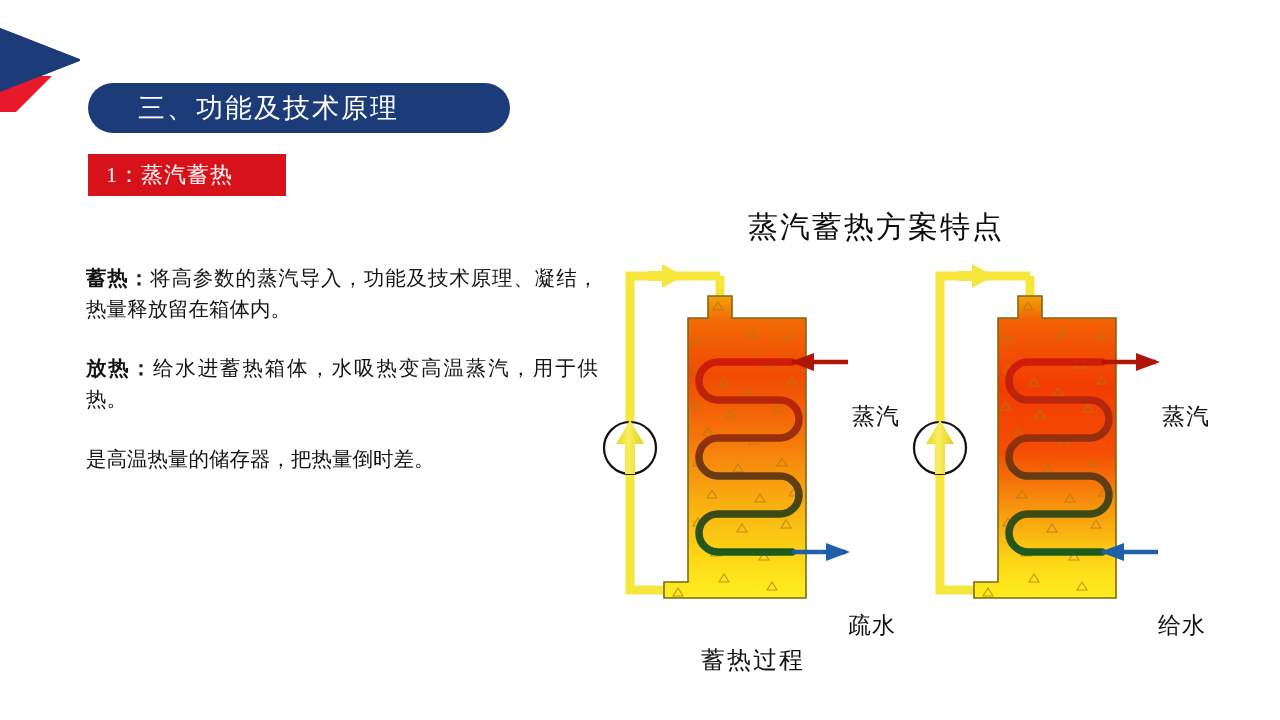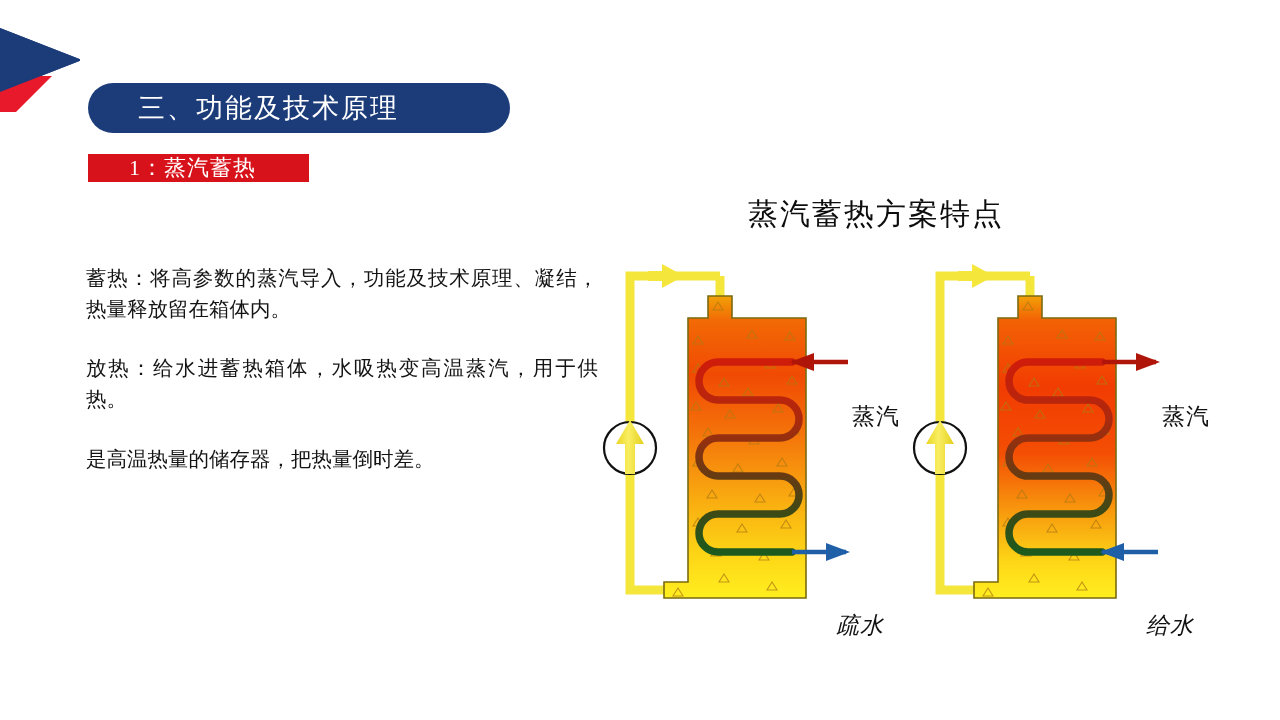--- a/index.html
+++ b/index.html
@@ -20,52 +20,52 @@
     position:absolute;left:88px;top:83px;width:422px;height:50px;
     background:#1c3c79;display:flex;align-items:center;border-radius:25px;
   }
   .banner-label{
     color:#ffffff;font-size:27px;letter-spacing:2px;
     padding-left:50px;line-height:1;white-space:nowrap;
   }
 
   
   .badge{
-    position:absolute;left:88px;top:154px;width:198px;height:28px;
-    background:#d8121a;display:flex;align-items:center;padding-left:23px;
+    position:absolute;left:88px;top:154px;width:198px;height:42px;
+    background:#d8121a;display:flex;align-items:center;
   }
   .badge-label{
     color:#ffffff;font-size:22px;letter-spacing:1px;
     padding-left:18px;white-space:nowrap;line-height:1;
   }
 
   
   .body-copy{position:absolute;left:86px;top:263px;width:512px;}
   .para{font-size:20.5px;color:#141414;line-height:1.52;margin:0 0 28px 0;text-align:justify;}
   .para:last-child{margin-bottom:0;}
-  .para .lead{font-weight:normal;margin-top:9px;}
+  .para .lead{font-weight:bold;margin-top:9px;}
   .para.plain{margin-top:18px;}
 
   
   .diagram{position:absolute;left:596px;top:190px;width:684px;height:480px;}
   .diagram-title{
-    position:absolute;left:0;top:4px;width:560px;text-align:center;
+    position:absolute;left:0;top:17px;width:560px;text-align:center;
     font-size:30px;color:#0d0d0d;letter-spacing:2px;white-space:nowrap;
   }
   .tanks{position:absolute;left:0;top:62px;width:684px;height:420px;}
   .unit{position:absolute;top:0;width:318px;height:420px;}
   .unit.left{left:6px;}
   .unit.right{left:316px;}
   .unit-caption{
     position:absolute;left:46px;top:392px;width:210px;text-align:center;
     font-size:24px;color:#111;letter-spacing:2px;white-space:nowrap;
   }
   .io-label{position:absolute;font-size:23px;color:#111;letter-spacing:1px;white-space:nowrap;}
   .io-label.steam{left:250px;top:104px;margin-top:45px;}
-  .io-label.water{left:234px;top:358px;font-style:italic;}
+  .io-label.water{left:246px;top:358px;}
 </style>
 </head>
 <body>
 
 <div class="slide">
 
   <div class="logo">
     <svg width="160" height="112" viewBox="0 0 160 112">
       <polygon points="0,14 118,60 0,106" fill="#1c3c79"></polygon>
       <polygon points="0,76 88,76 52,112 0,112" fill="#e8192b"></polygon>
@@ -188,20 +188,21 @@
           </g>
 
           <g>
             <line x1="190" y1="300" x2="244" y2="300" stroke="#1f5fa8" stroke-width="4.5"></line>
             <polygon points="248,300 224,291 224,309" fill="#1f5fa8"></polygon>
           </g>
         </svg>
 
         <span class="io-label steam">蒸汽</span>
         <span class="io-label water">疏水</span>
+        <div class="unit-caption">蓄热过程</div>
       </div>
 
       <div class="unit right">
         <svg width="318" height="400" viewBox="0 0 318 400">
           <defs>
             <linearGradient id="bodyGradB" x1="0" y1="0" x2="0" y2="1">
               <stop offset="0%" stop-color="#f2a008"></stop>
               <stop offset="8%" stop-color="#f36205"></stop>
               <stop offset="30%" stop-color="#f23c02"></stop>
               <stop offset="52%" stop-color="#f44e04"></stop>

